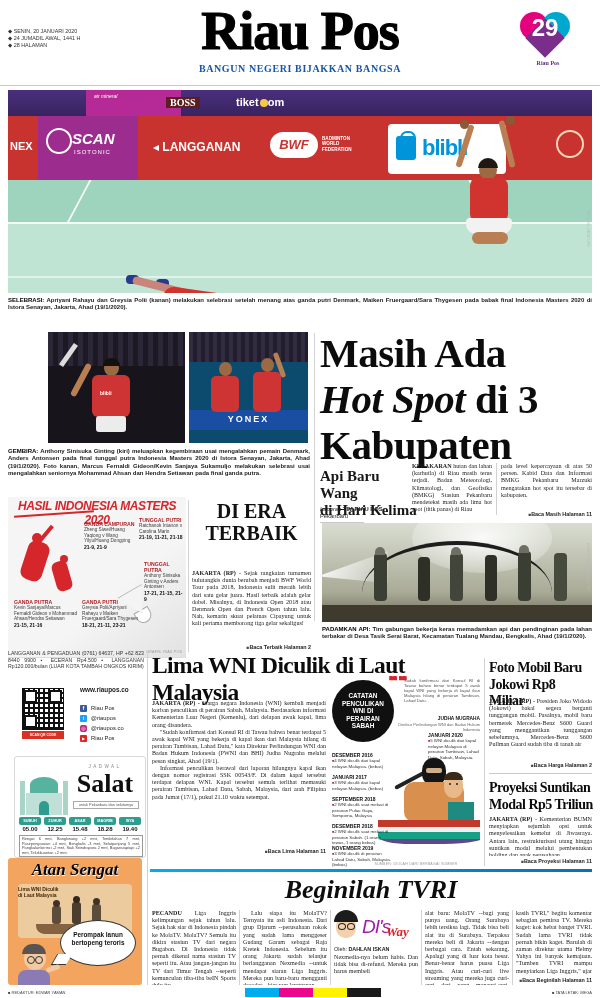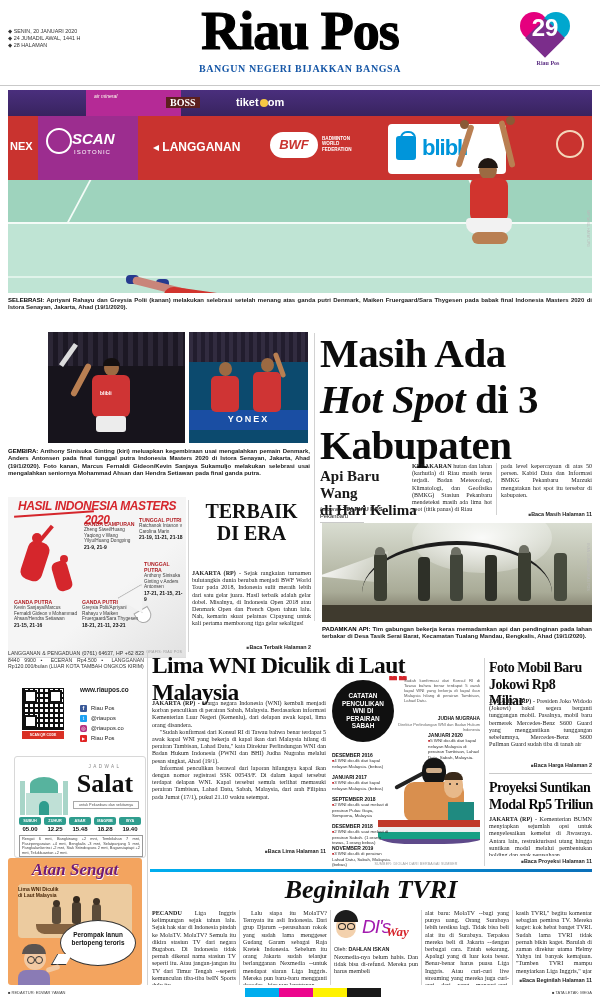--- a/index.html
+++ b/index.html
@@ -217,22 +217,22 @@
   <div class="abs" style="left:74px;top:102px;width:58px">
     <div class="resc">GANDA PUTRI</div>
     <div class="resm">Greysia Polii/Apriyani Rahayu v Maiken Fruergaard/Sara Thygesen</div>
     <div class="ress">18-21, 21-11, 23-21</div>
   </div>
   <div class="abs cred r" style="left:78px;top:153px;width:96px">GRAFIS: RIAU POS</div>
 </div>
 
 <div class="abs vrule" style="left:188px;top:500px;height:152px"></div>
 <div class="abs serif c" style="left:192px;top:500px;width:119px;font-size:20px;line-height:22px;font-weight:bold;color:#111">
+  <div>DI ERA</div>
   <div>TERBAIK</div>
-  <div>DI ERA</div>
 </div>
 <div class="abs just body-txt" style="left:192px;top:570px;width:119px;height:70px;overflow:hidden">
   <span class="dl">JAKARTA (RP) -</span><span> Sejak rangkaian turnamen bulutangkis dunia berubah menjadi BWF World Tour pada 2018, Indonesia sulit meraih lebih dari satu gelar juara. Hasil terbaik adalah gelar dobel. Misalnya, di Indonesia Open 2018 atau Denmark Open dan French Open tahun lalu. Nah, kemarin skuat pelatnas Cipayung untuk kali pertama memborong tiga gelar sekaligus!</span>
 </div>
 <div class="abs jump r" style="left:192px;top:644px;width:119px">Baca Terbaik Halaman 2</div>
 
 <div class="abs sans just" style="left:8px;top:650px;width:136px;font-size:5.2px;line-height:6.6px;color:#333">LANGGANAN &amp; PENGADUAN (0761) 64637, HP +62 823 8440 9900 ▪ ECERAN Rp4.500 ▪ LANGGANAN Rp120.000/bulan (LUAR KOTA TAMBAH ONGKOS KIRIM)</div>
 <div class="abs vrule" style="left:147px;top:652px;height:333px"></div>
 
 <div class="abs" style="left:22px;top:688px;width:40px;height:40px;border:1px solid #111;background:
@@ -375,21 +375,21 @@
 <div class="abs" style="left:8px;top:858px;width:134px;height:127px;background:#f3a45f;border-radius:3px;overflow:hidden">
   <div class="abs" style="left:10px;top:26px;width:114px;height:54px;background:#ecd0a6;border-radius:4px;opacity:.9">
     <div class="abs" style="left:18px;top:40px;width:80px;height:10px;background:#7a5c3e;border-radius:0 0 12px 10px"></div>
     <div class="abs" style="left:34px;top:22px;width:9px;height:18px;background:#4c4336;border-radius:3px"></div>
     <div class="abs" style="left:54px;top:18px;width:9px;height:22px;background:#3a332a;border-radius:3px"></div>
     <div class="abs" style="left:74px;top:20px;width:9px;height:20px;background:#4c4336;border-radius:3px"></div>
     <div class="abs" style="left:35px;top:16px;width:7px;height:7px;background:#2c2620;border-radius:50%"></div>
     <div class="abs" style="left:55px;top:12px;width:7px;height:7px;background:#1e1a15;border-radius:50%"></div>
     <div class="abs" style="left:75px;top:14px;width:7px;height:7px;background:#2c2620;border-radius:50%"></div>
   </div>
-  <div class="abs serif c" style="left:0;top:2px;width:134px;font-size:17px;font-weight:bold;font-style:italic;color:#701a75;text-shadow:.5px .5px 0 #fff">Atan Sengat</div>
+  <div class="abs serif c" style="left:0;top:2px;width:134px;font-size:17px;font-weight:bold;font-style:italic;color:#000000;text-shadow:.5px .5px 0 #fff">Atan Sengat</div>
   <div class="abs sans" style="left:10px;top:28px;width:44px;font-size:5px;line-height:6px;font-weight:bold;color:#4a2708">Lima WNI Diculik di Laut Malaysia</div>
   <div class="abs c" style="left:52px;top:62px;width:76px;height:46px;background:#fff;border:1px solid #333;border-radius:50%;box-sizing:border-box;padding-top:10px">
     <span class="sans" style="display:inline-block;width:56px;font-size:6.4px;line-height:7.6px;font-weight:bold;color:#111">Perompak lanun bertopeng teroris</span>
   </div>
   <div class="abs" style="left:46px;top:96px;width:14px;height:10px;background:#fff;border-left:1px solid #333;border-bottom:1px solid #333;transform:skewX(-30deg)"></div>
   <div class="abs" style="left:8px;top:86px;width:44px;height:41px">
     <div class="abs" style="left:8px;top:4px;width:22px;height:22px;background:#f2c9a2;border-radius:50%"></div>
     <div class="abs" style="left:6px;top:0;width:24px;height:10px;background:#5a5350;border-radius:12px 12px 0 0"></div>
     <div class="abs" style="left:11px;top:12px;width:6px;height:6px;border:1px solid #333;border-radius:50%"></div>
     <div class="abs" style="left:19px;top:12px;width:6px;height:6px;border:1px solid #333;border-radius:50%"></div>

